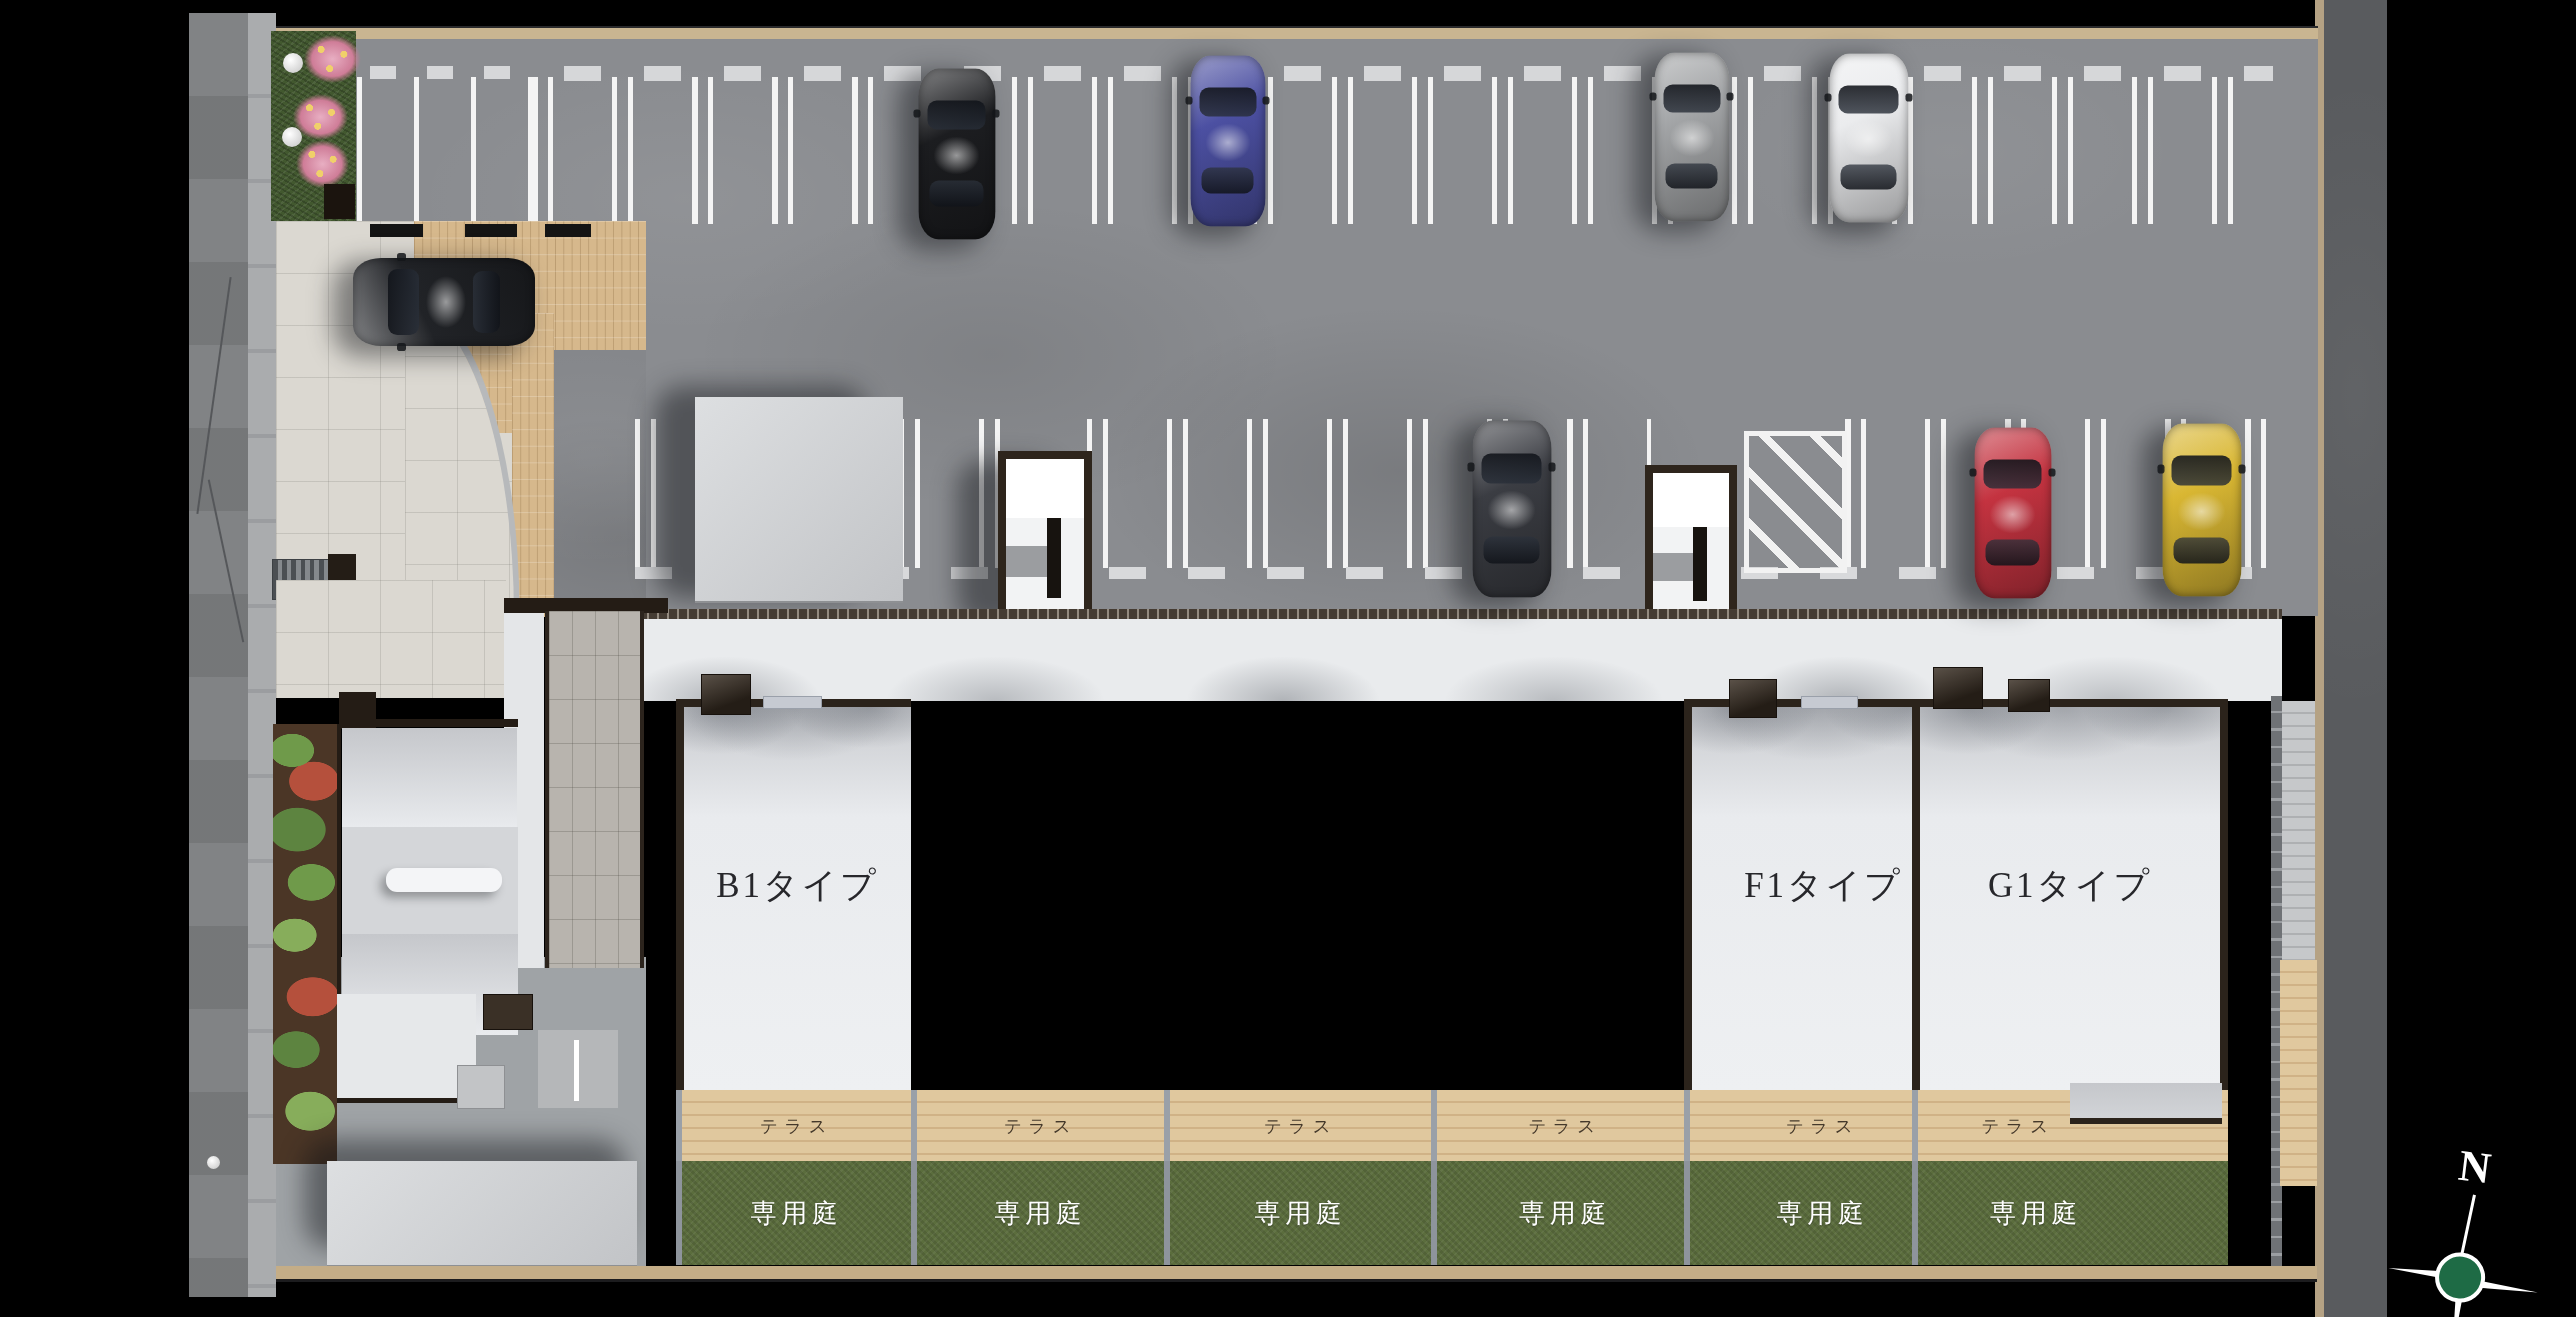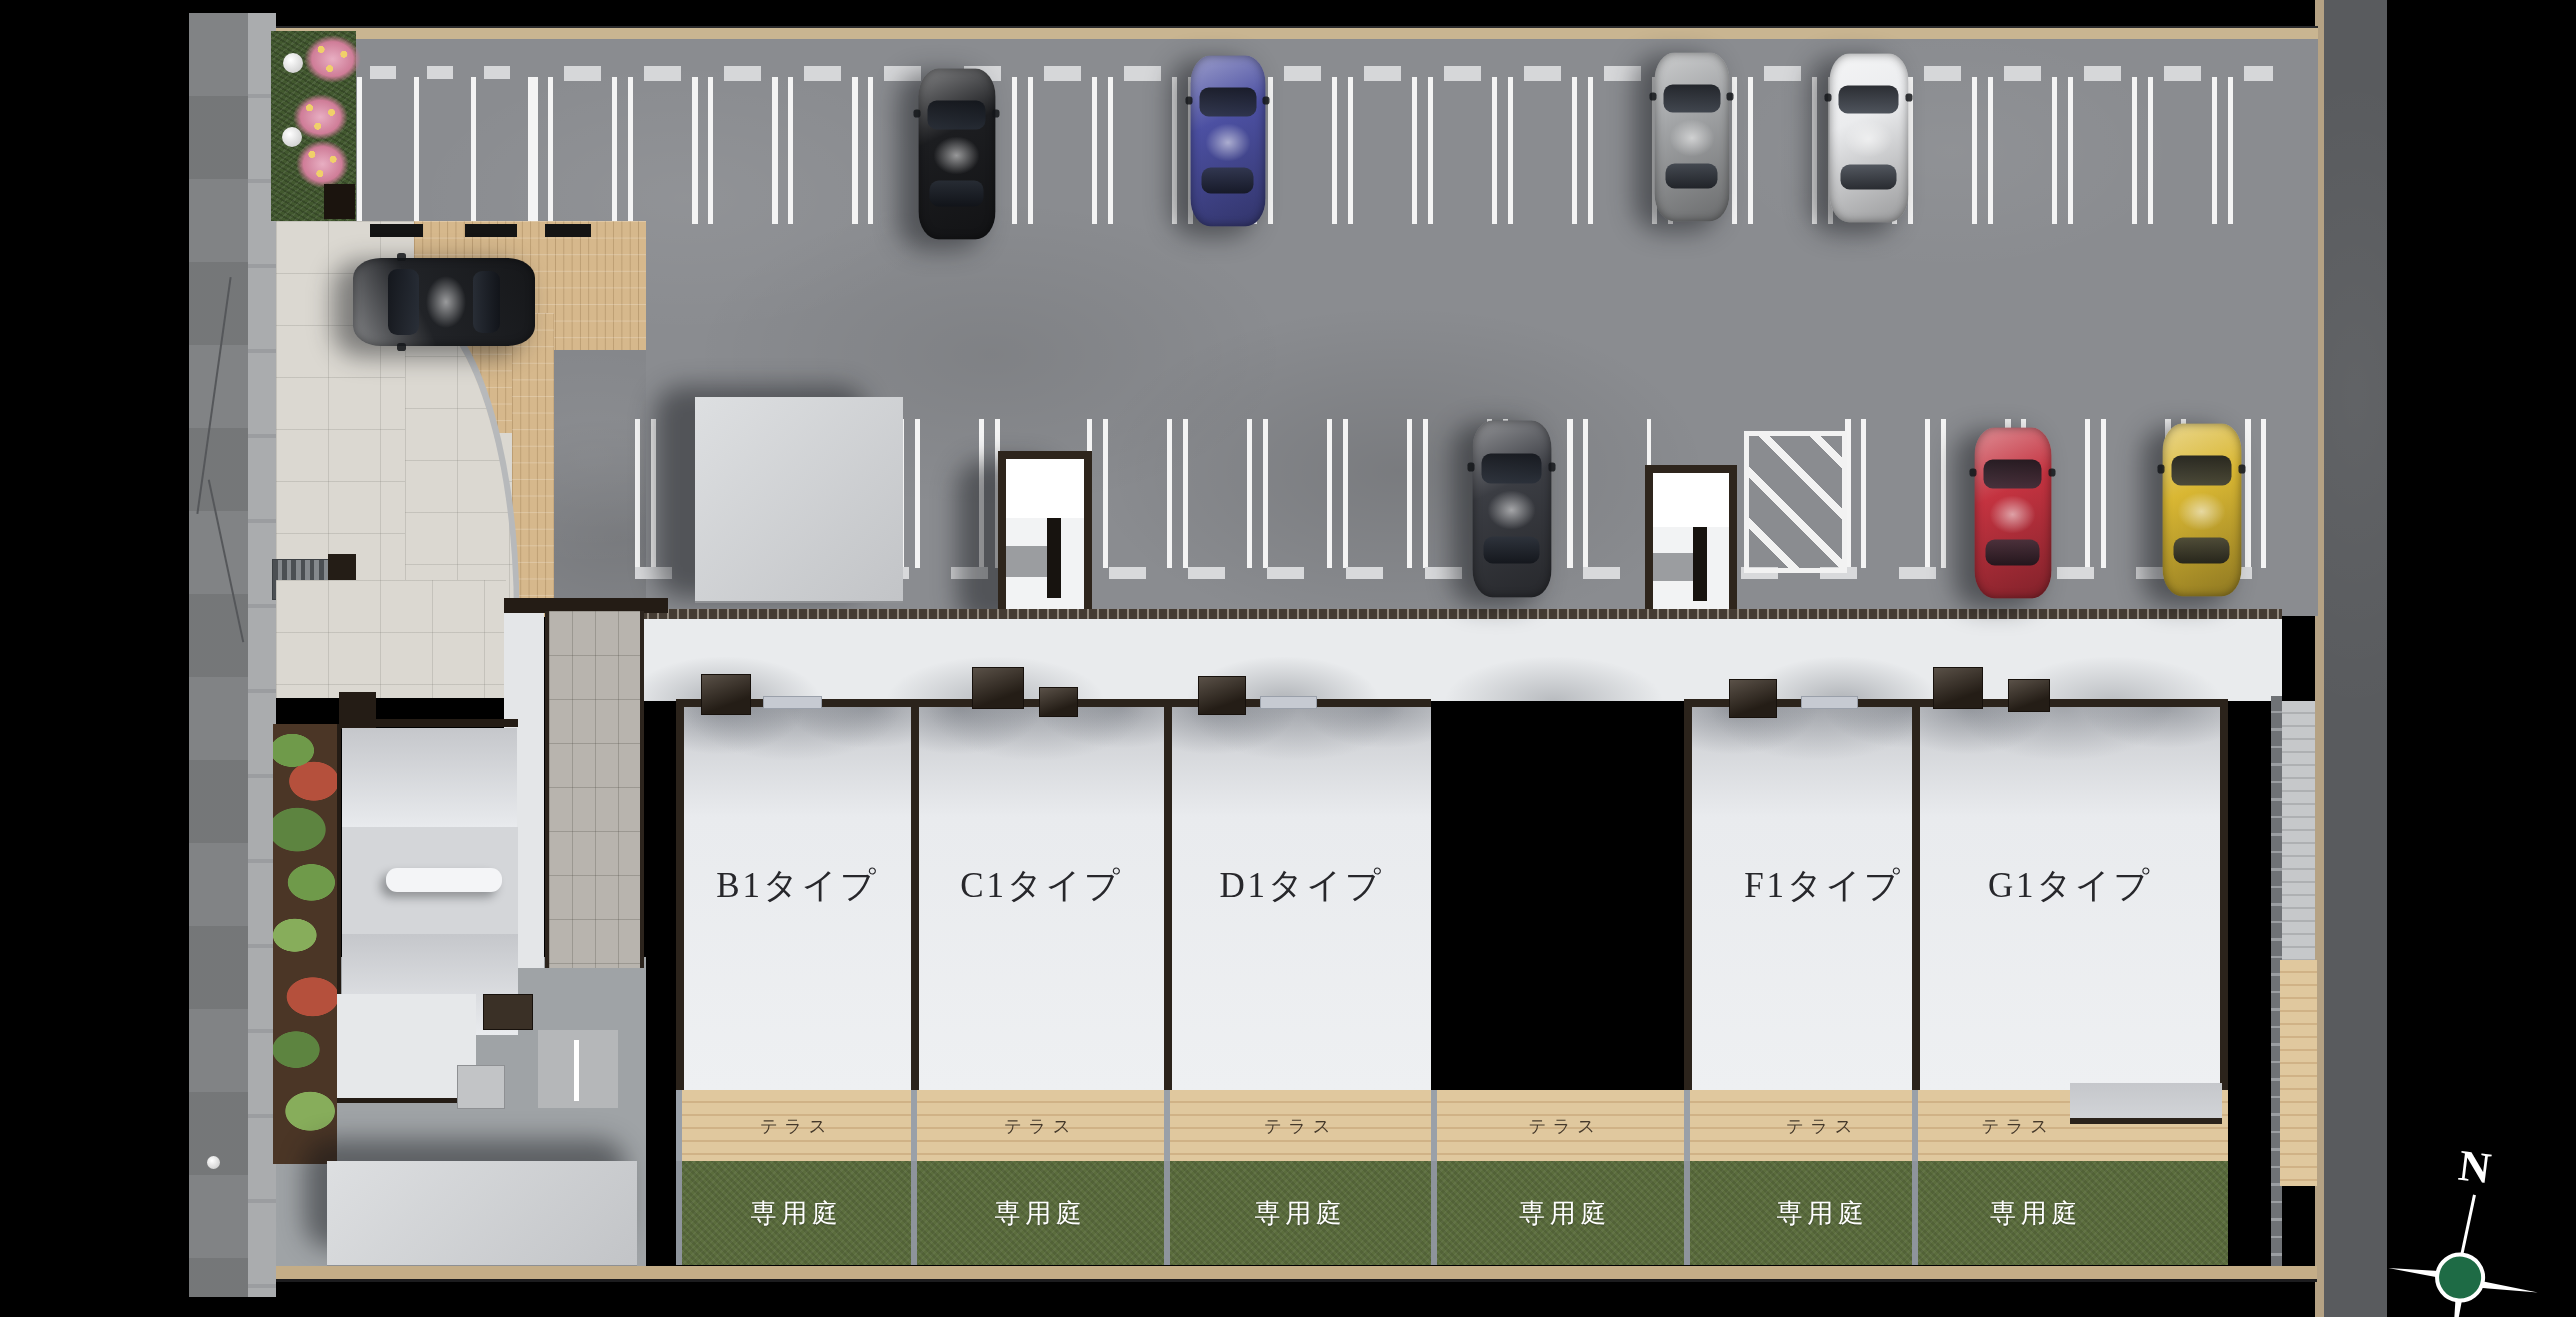--- a/index.html
+++ b/index.html
@@ -239,41 +239,29 @@
     </div>
     <div class="terrace wood">
       <span>テラス</span>
       </div>
     <div class="garden grass">
       <span>専用庭</span>
       </div>
   </div>
 
   <div class="unit" style="left:911px;width:253px;">
-    <div class="roof">
-      <div class="roofshade"></div>
-      <div class="canopy" style="left:53px;top:-40px;width:50px;height:40px;"></div>
-      <div class="canopy" style="left:120px;top:-20px;width:37px;height:28px;"></div>
-      <div class="unit-label">C1タイプ</div>
-    </div>
     <div class="terrace wood">
       <span>テラス</span>
       </div>
     <div class="garden grass">
       <span>専用庭</span>
       </div>
   </div>
 
   <div class="unit" style="left:1164px;width:267px;">
-    <div class="roof">
-      <div class="roofshade"></div>
-      <div class="canopy" style="left:26px;top:-31px;width:46px;height:37px;"></div>
-      <div class="step" style="left:88px;top:-11px;width:55px;"></div>
-      <div class="unit-label">D1タイプ</div>
-    </div>
     <div class="terrace wood">
       <span>テラス</span>
       </div>
     <div class="garden grass">
       <span>専用庭</span>
       </div>
   </div>
 
   <div class="unit" style="left:1431px;width:262px;">
     <div class="terrace wood">

